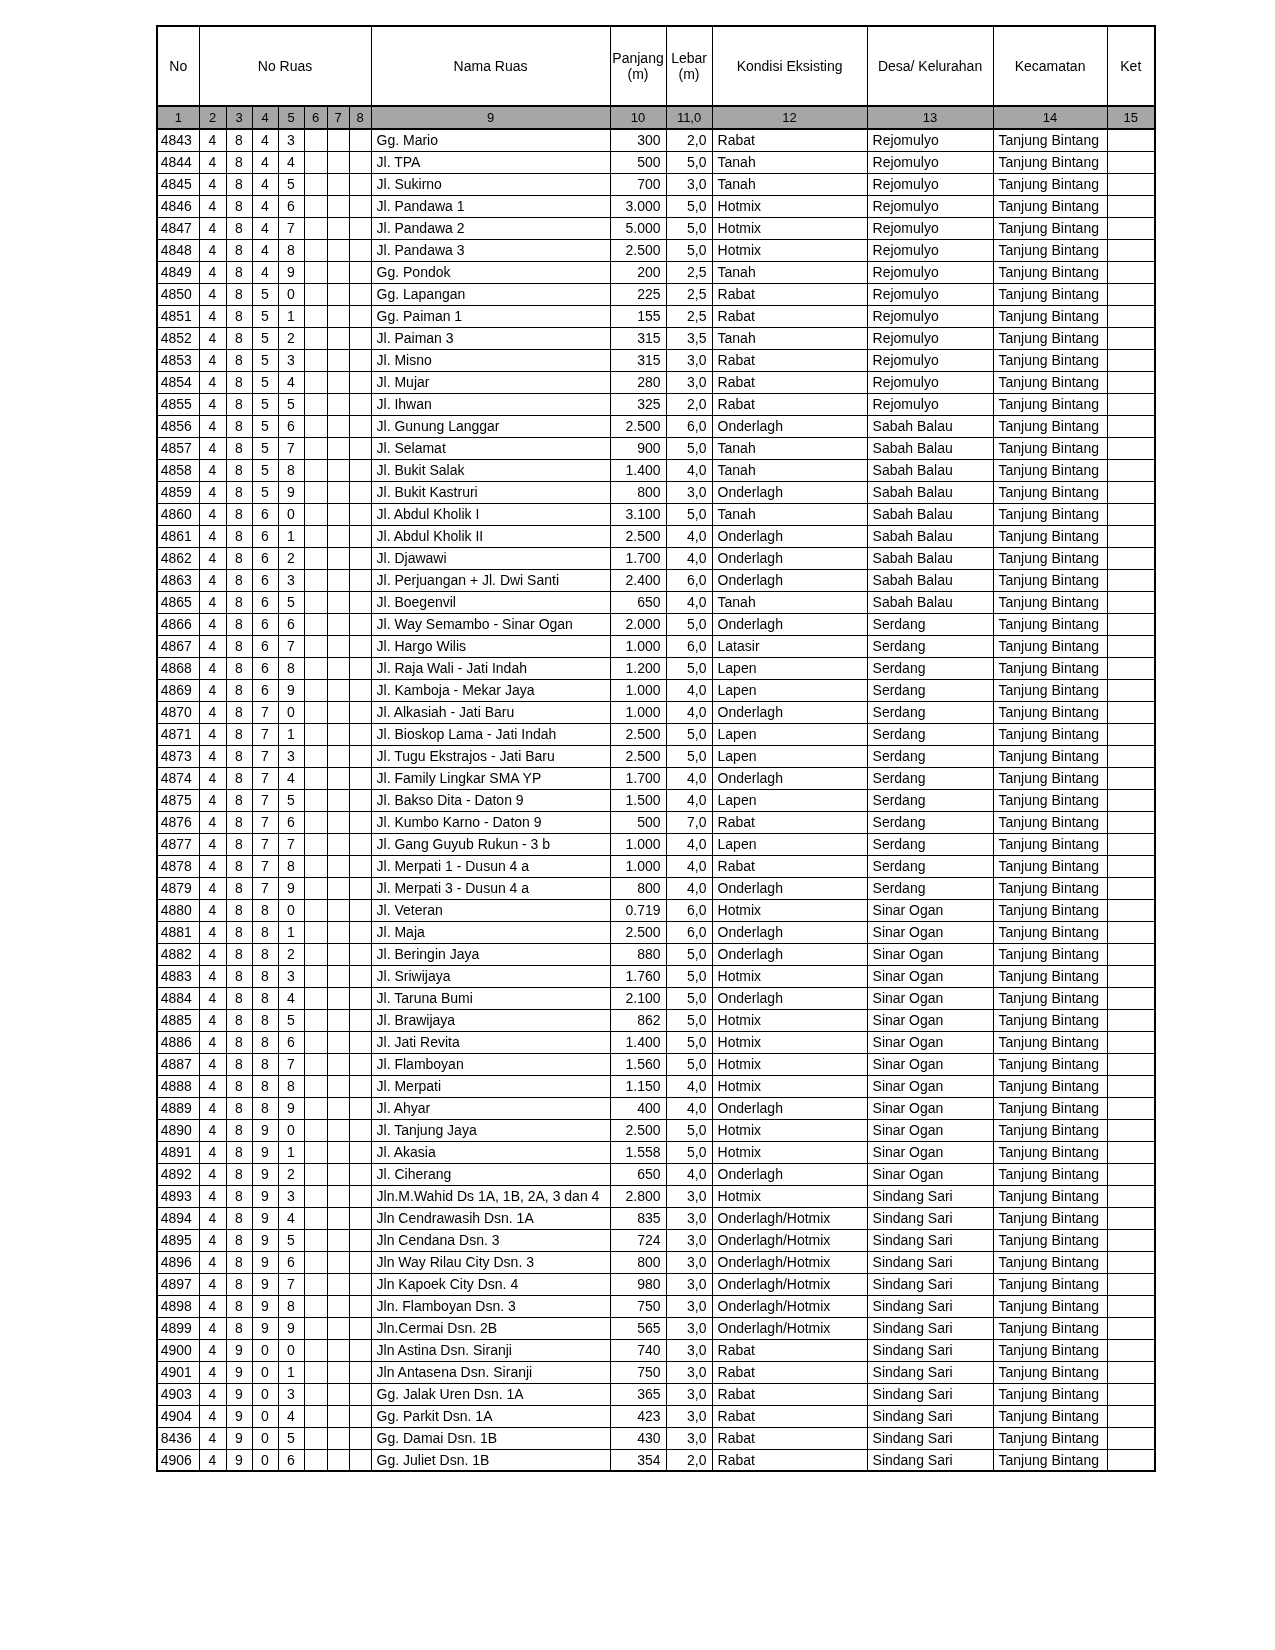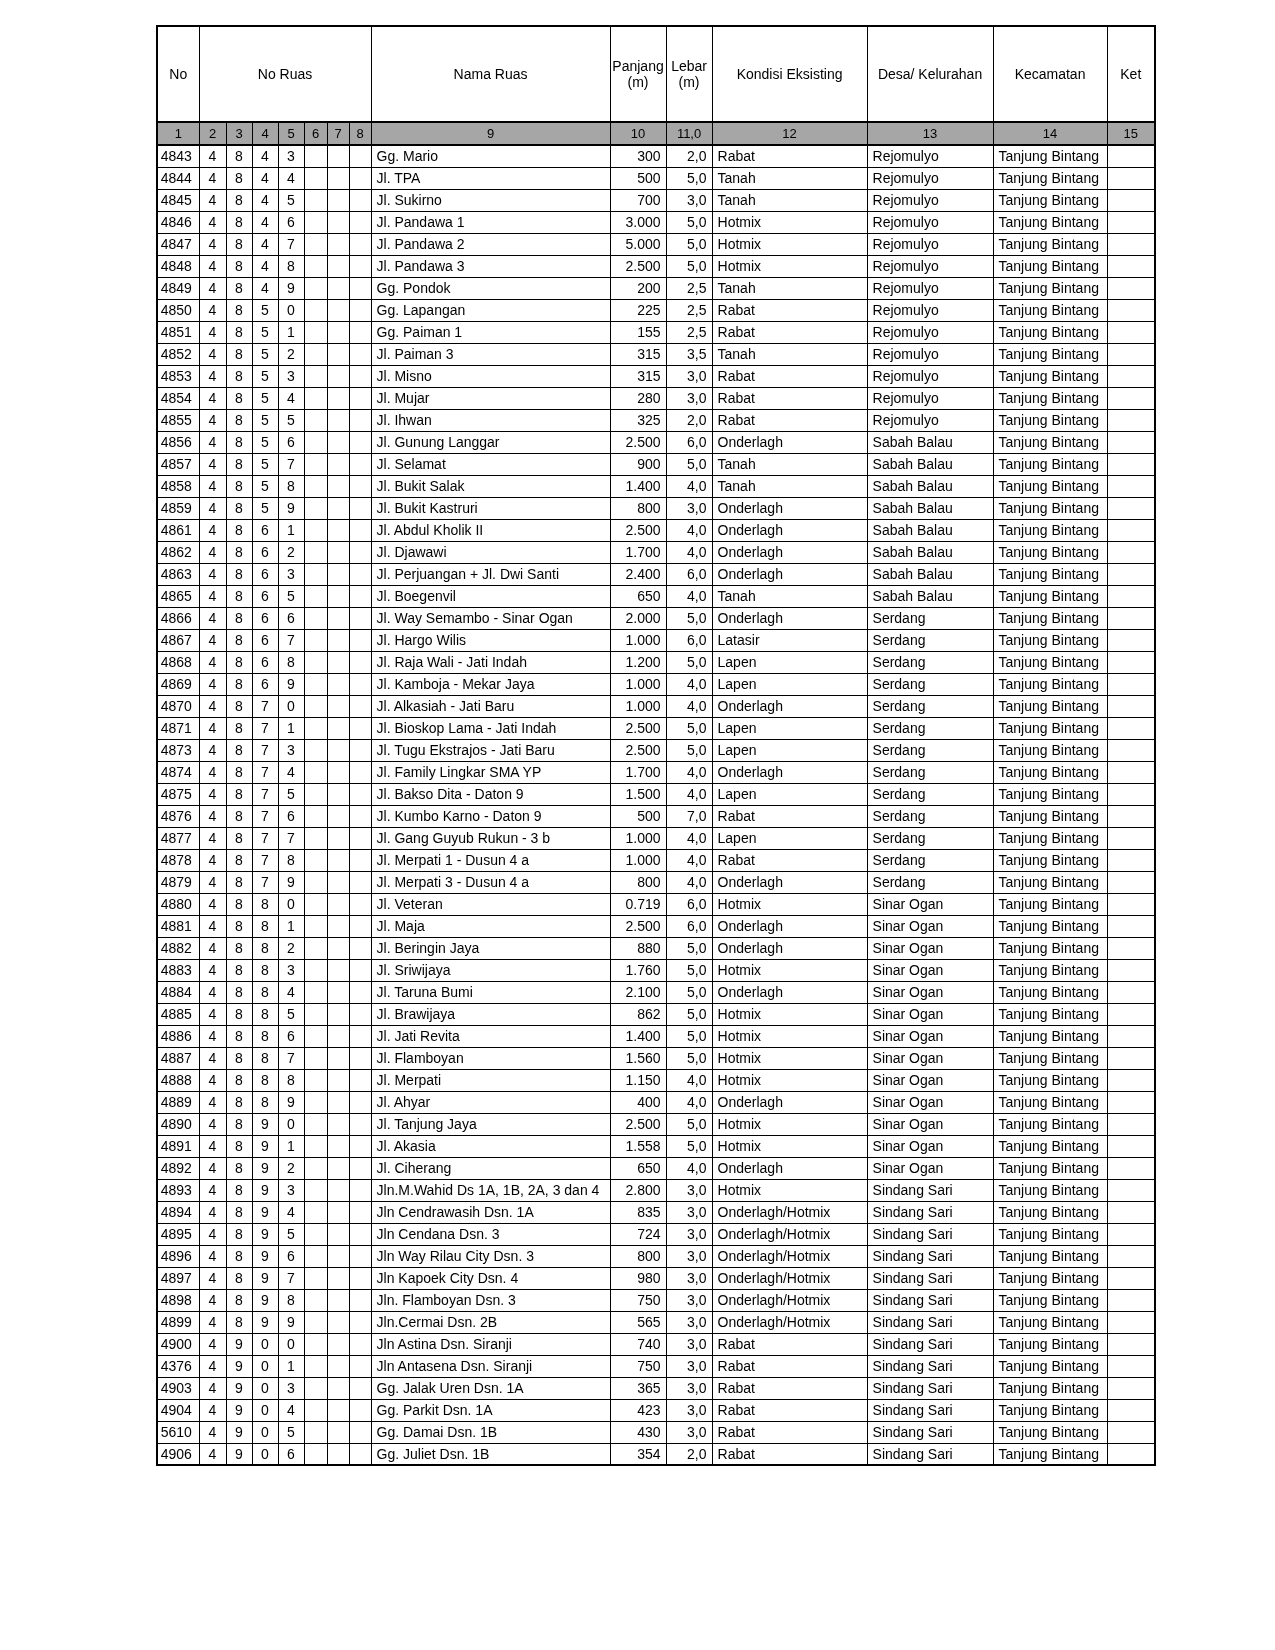--- a/index.html
+++ b/index.html
@@ -24,21 +24,21 @@
 
   thead th {
     border-bottom: 2px solid #000;
     border-top: 2px solid #000;
     font-weight: normal;
     text-align: center;
     vertical-align: middle;
     background: #fff;
     font-size: 14px;
   }
-  tr.header-row th { height: 96px; }
+  tr.header-row th { height: 80px; }
   tr.numbers-row td {
     background: #a6a6a6;
     height: 23px;
     text-align: center;
     font-size: 13px;
     border-top: 2px solid #000;
     border-bottom: 2px solid #000;
     padding: 0;
   }
 
@@ -400,20 +400,37 @@
           <td class="c-d last"></td>
           <td class="c-nama">Jl. Bukit Kastruri</td>
           <td class="c-panjang">800</td>
           <td class="c-lebar">3,0</td>
           <td class="c-kondisi">Onderlagh</td>
           <td class="c-desa">Sabah Balau</td>
           <td class="c-kec">Tanjung Bintang</td>
           <td class="c-ket"></td>
         </tr>
         <tr>
+          <td class="c-no">4860</td>
+          <td class="c-d first">4</td>
+          <td class="c-d">8</td>
+          <td class="c-d">6</td>
+          <td class="c-d">0</td>
+          <td class="c-d"></td>
+          <td class="c-d"></td>
+          <td class="c-d last"></td>
+          <td class="c-nama">Jl. Abdul Kholik I</td>
+          <td class="c-panjang">3.100</td>
+          <td class="c-lebar">5,0</td>
+          <td class="c-kondisi">Tanah</td>
+          <td class="c-desa">Sabah Balau</td>
+          <td class="c-kec">Tanjung Bintang</td>
+          <td class="c-ket"></td>
+        </tr>
+        <tr>
           <td class="c-no">4861</td>
           <td class="c-d first">4</td>
           <td class="c-d">8</td>
           <td class="c-d">6</td>
           <td class="c-d">1</td>
           <td class="c-d"></td>
           <td class="c-d"></td>
           <td class="c-d last"></td>
           <td class="c-nama">Jl. Abdul Kholik II</td>
           <td class="c-panjang">2.500</td>
@@ -1046,21 +1063,21 @@
           <td class="c-d last"></td>
           <td class="c-nama">Jln Astina  Dsn. Siranji</td>
           <td class="c-panjang">740</td>
           <td class="c-lebar">3,0</td>
           <td class="c-kondisi">Rabat</td>
           <td class="c-desa">Sindang Sari</td>
           <td class="c-kec">Tanjung Bintang</td>
           <td class="c-ket"></td>
         </tr>
         <tr>
-          <td class="c-no">4376</td>
+          <td class="c-no">4901</td>
           <td class="c-d first">4</td>
           <td class="c-d">9</td>
           <td class="c-d">0</td>
           <td class="c-d">1</td>
           <td class="c-d"></td>
           <td class="c-d"></td>
           <td class="c-d last"></td>
           <td class="c-nama">Jln Antasena  Dsn. Siranji</td>
           <td class="c-panjang">750</td>
           <td class="c-lebar">3,0</td>
@@ -1097,21 +1114,21 @@
           <td class="c-d last"></td>
           <td class="c-nama">Gg. Parkit  Dsn. 1A</td>
           <td class="c-panjang">423</td>
           <td class="c-lebar">3,0</td>
           <td class="c-kondisi">Rabat</td>
           <td class="c-desa">Sindang Sari</td>
           <td class="c-kec">Tanjung Bintang</td>
           <td class="c-ket"></td>
         </tr>
         <tr>
-          <td class="c-no">5610</td>
+          <td class="c-no">8436</td>
           <td class="c-d first">4</td>
           <td class="c-d">9</td>
           <td class="c-d">0</td>
           <td class="c-d">5</td>
           <td class="c-d"></td>
           <td class="c-d"></td>
           <td class="c-d last"></td>
           <td class="c-nama">Gg. Damai  Dsn. 1B</td>
           <td class="c-panjang">430</td>
           <td class="c-lebar">3,0</td>

